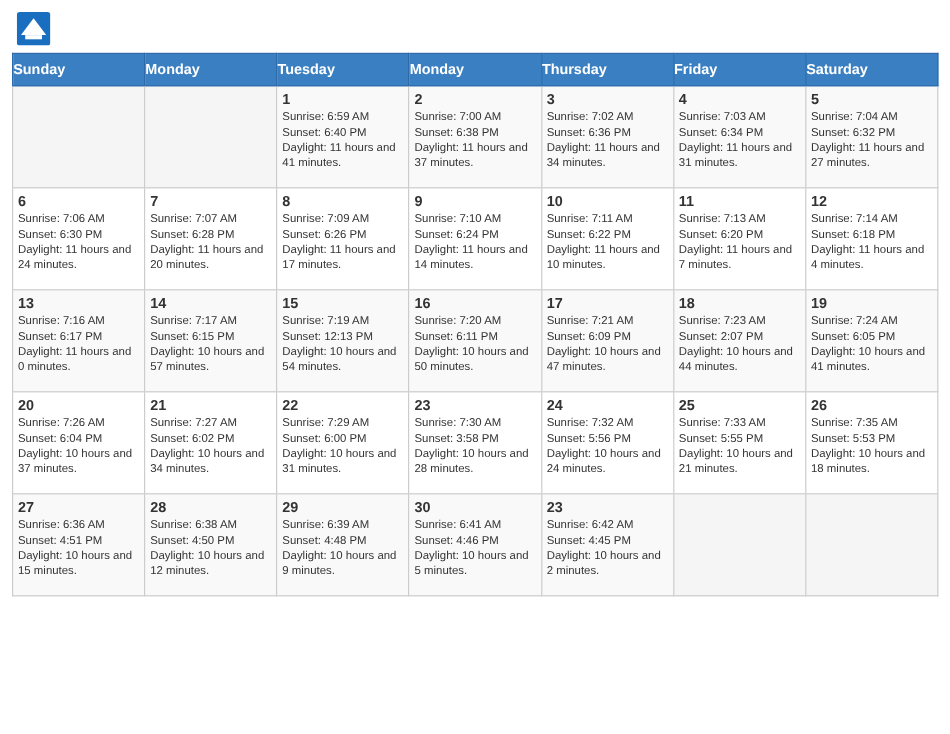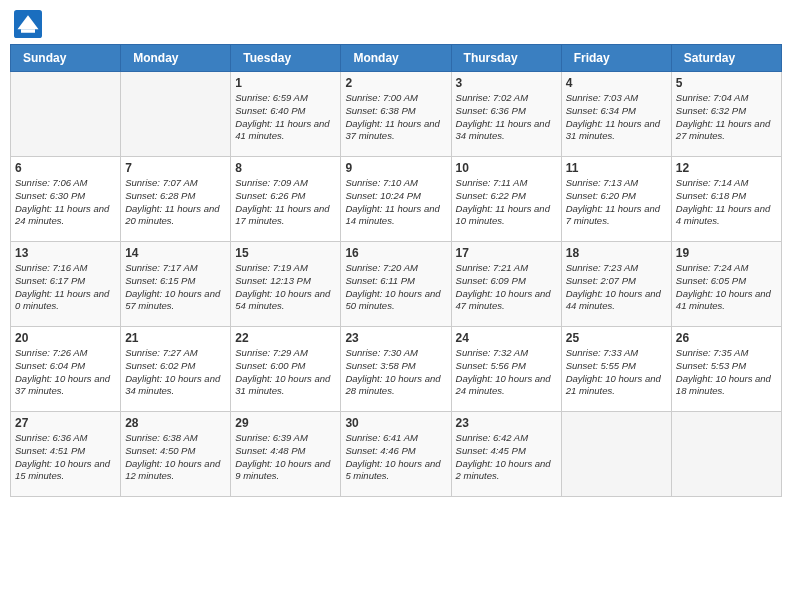--- a/index.html
+++ b/index.html
@@ -46,21 +46,21 @@
       color: #555;
     }
     .calendar {
       width: 100%;
       border-collapse: collapse;
       font-size: 10.5px;
     }
     .calendar thead th {
       background-color: #3a7fc1;
       color: #fff;
-      padding: 6px 12px;
+      padding: 6px 0;
       text-align: left;
       font-size: 12px;
       border: 1px solid #2e6aaa;
     }
     .calendar tbody td {
       border: 1px solid #ccc;
       vertical-align: top;
       padding: 4px;
       width: calc(100% / 7);
       min-height: 80px;
@@ -77,21 +77,20 @@
     .day-number {
       font-weight: bold;
       font-size: 12px;
       display: block;
       margin-bottom: 2px;
     }
     .day-info {
       font-size: 9.5px;
       line-height: 1.35;
       color: #333;
-      font-style: italic;
     }
     .empty-cell {
       background: #f5f5f5 !important;
     }
   </style>
 </head>
 <body>
 
 <div class="header">
   <div class="logo">
@@ -173,21 +172,21 @@
         </td>
         <td>
           <span class="day-number">8</span>
           <div class="day-info">Sunrise: 7:09 AM
 Sunset: 6:26 PM
 Daylight: 11 hours and 17 minutes.</div>
         </td>
         <td>
           <span class="day-number">9</span>
           <div class="day-info">Sunrise: 7:10 AM
-Sunset: 10:24 PM
+Sunset: 6:24 PM
 Daylight: 11 hours and 14 minutes.</div>
         </td>
         <td>
           <span class="day-number">10</span>
           <div class="day-info">Sunrise: 7:11 AM
 Sunset: 6:22 PM
 Daylight: 11 hours and 10 minutes.</div>
         </td>
         <td>
           <span class="day-number">11</span>

